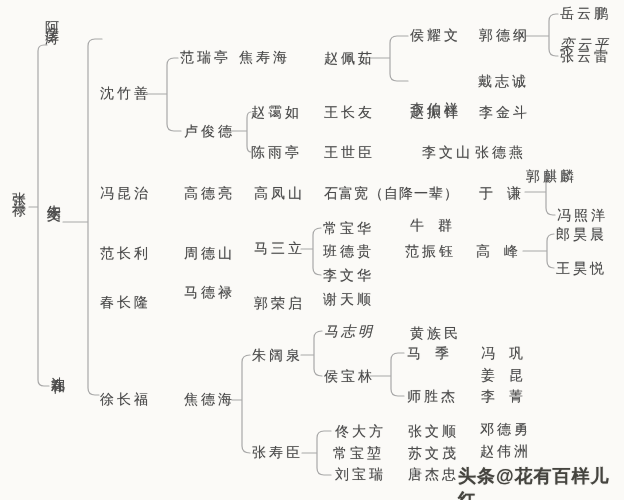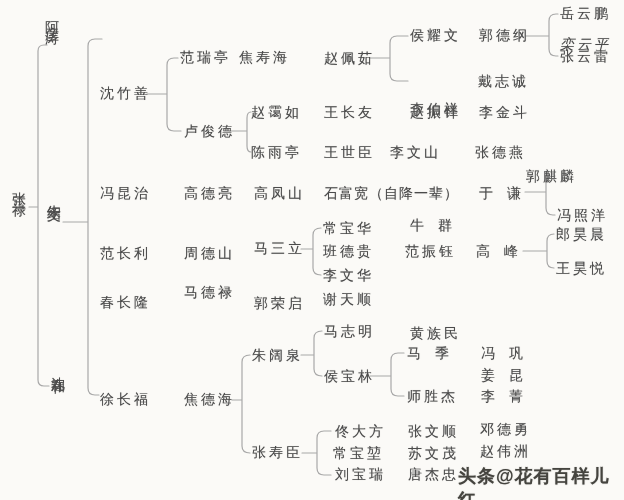--- a/index.html
+++ b/index.html
@@ -63,21 +63,21 @@
       <div class="node" style="left: 560px; top: 49px;">张云雷</div>
       <div class="node" style="left: 410px; top: 78px; margin-top: 24px;">李伯祥</div>
       <div class="node" style="left: 478px; top: 74px;">戴志诚</div>
       <div class="node" style="left: 184px; top: 124px;">卢俊德</div>
       <div class="node" style="left: 251px; top: 105px;">赵霭如</div>
       <div class="node" style="left: 324px; top: 105px;">王长友</div>
       <div class="node" style="left: 410px; top: 105px;">赵振铎</div>
       <div class="node" style="left: 479px; top: 105px;">李金斗</div>
       <div class="node" style="left: 251px; top: 145px;">陈雨亭</div>
       <div class="node" style="left: 324px; top: 145px;">王世臣</div>
-      <div class="node" style="left: 390px; top: 145px; font-family: Liberation Serif, serif;">李文山</div>
+      <div class="node" style="left: 422px; top: 145px; font-family: Liberation Serif, serif;">李文山</div>
       <div class="node" style="left: 475px; top: 145px;">张德燕</div>
       <div class="node" style="left: 100px; top: 186px;">冯昆治</div>
       <div class="node" style="left: 184px; top: 186px;">高德亮</div>
       <div class="node" style="left: 254px; top: 186px;">高凤山</div>
       <div class="node tight" style="left: 324px; top: 186px;">石富宽（自降一辈）</div>
       <div class="node sp" style="left: 479px; top: 186px;">于　谦</div>
       <div class="node" style="left: 526px; top: 169px;">郭麒麟</div>
       <div class="node" style="left: 557px; top: 208px;">冯照洋</div>
       <div class="node" style="left: 100px; top: 246px;">范长利</div>
       <div class="node" style="left: 184px; top: 246px;">周德山</div>
@@ -90,21 +90,21 @@
       <div class="node" style="left: 556px; top: 227px;">郎昊晨</div>
       <div class="node" style="left: 556px; top: 261px;">王昊悦</div>
       <div class="node" style="left: 323px; top: 268px;">李文华</div>
       <div class="node" style="left: 323px; top: 292px;">谢天顺</div>
       <div class="node" style="left: 100px; top: 295px;">春长隆</div>
       <div class="node" style="left: 184px; top: 285px;">马德禄</div>
       <div class="node" style="left: 254px; top: 296px;">郭荣启</div>
       <div class="node" style="left: 100px; top: 392px;">徐长福</div>
       <div class="node" style="left: 184px; top: 392px;">焦德海</div>
       <div class="node" style="left: 252px; top: 348px;">朱阔泉</div>
-      <div class="node" style="left: 324px; top: 324px;">马志明</div>
+      <div class="node" style="left: 324px; top: 324px; font-style: italic;">马志明</div>
       <div class="node" style="left: 410px; top: 326px;">黄族民</div>
       <div class="node" style="left: 324px; top: 369px;">侯宝林</div>
       <div class="node sp" style="left: 407px; top: 346px;">马　季</div>
       <div class="node sp" style="left: 481px; top: 346px;">冯　巩</div>
       <div class="node sp" style="left: 481px; top: 368px;">姜　昆</div>
       <div class="node" style="left: 407px; top: 389px;">师胜杰</div>
       <div class="node sp" style="left: 481px; top: 389px;">李　菁</div>
       <div class="node" style="left: 252px; top: 446px; font-family: Liberation Mono, monospace;">张寿臣</div>
       <div class="node" style="left: 335px; top: 424px;">佟大方</div>
       <div class="node" style="left: 408px; top: 424px;">张文顺</div>

